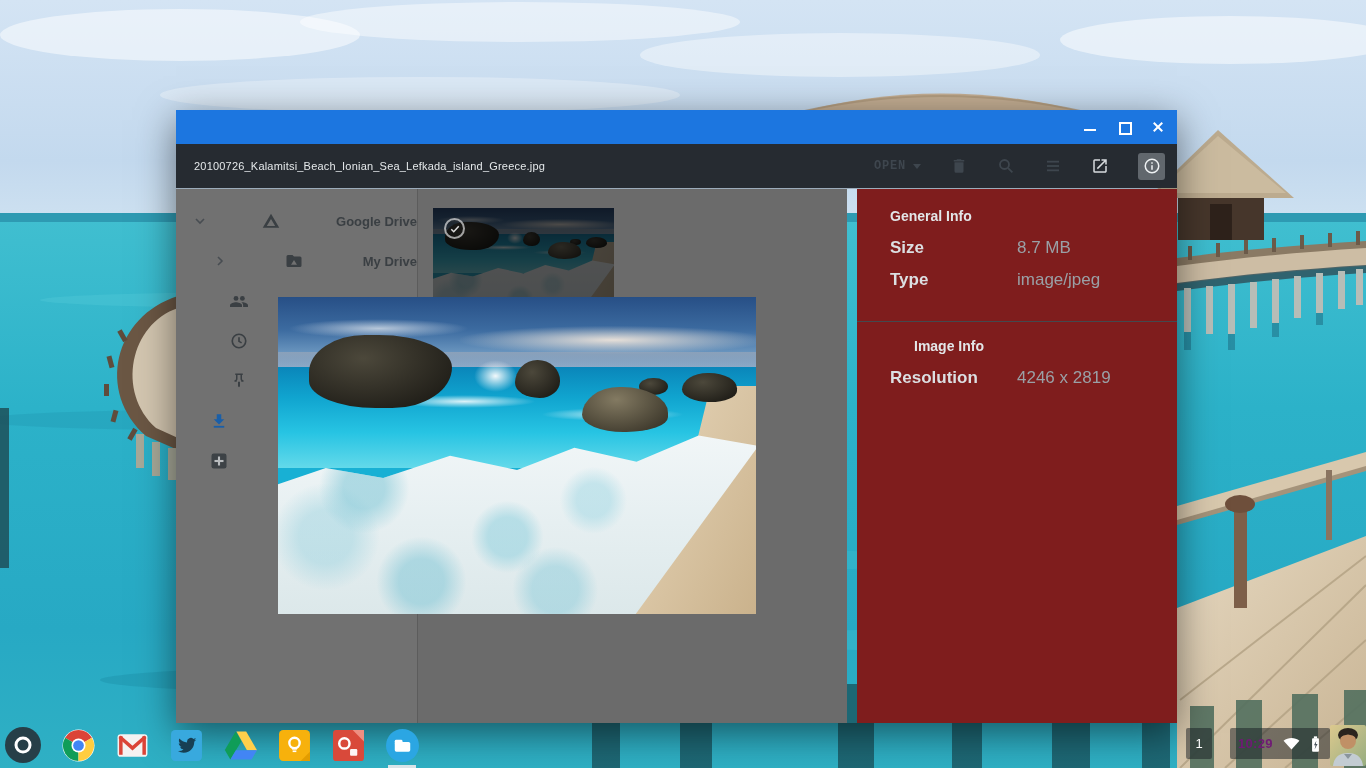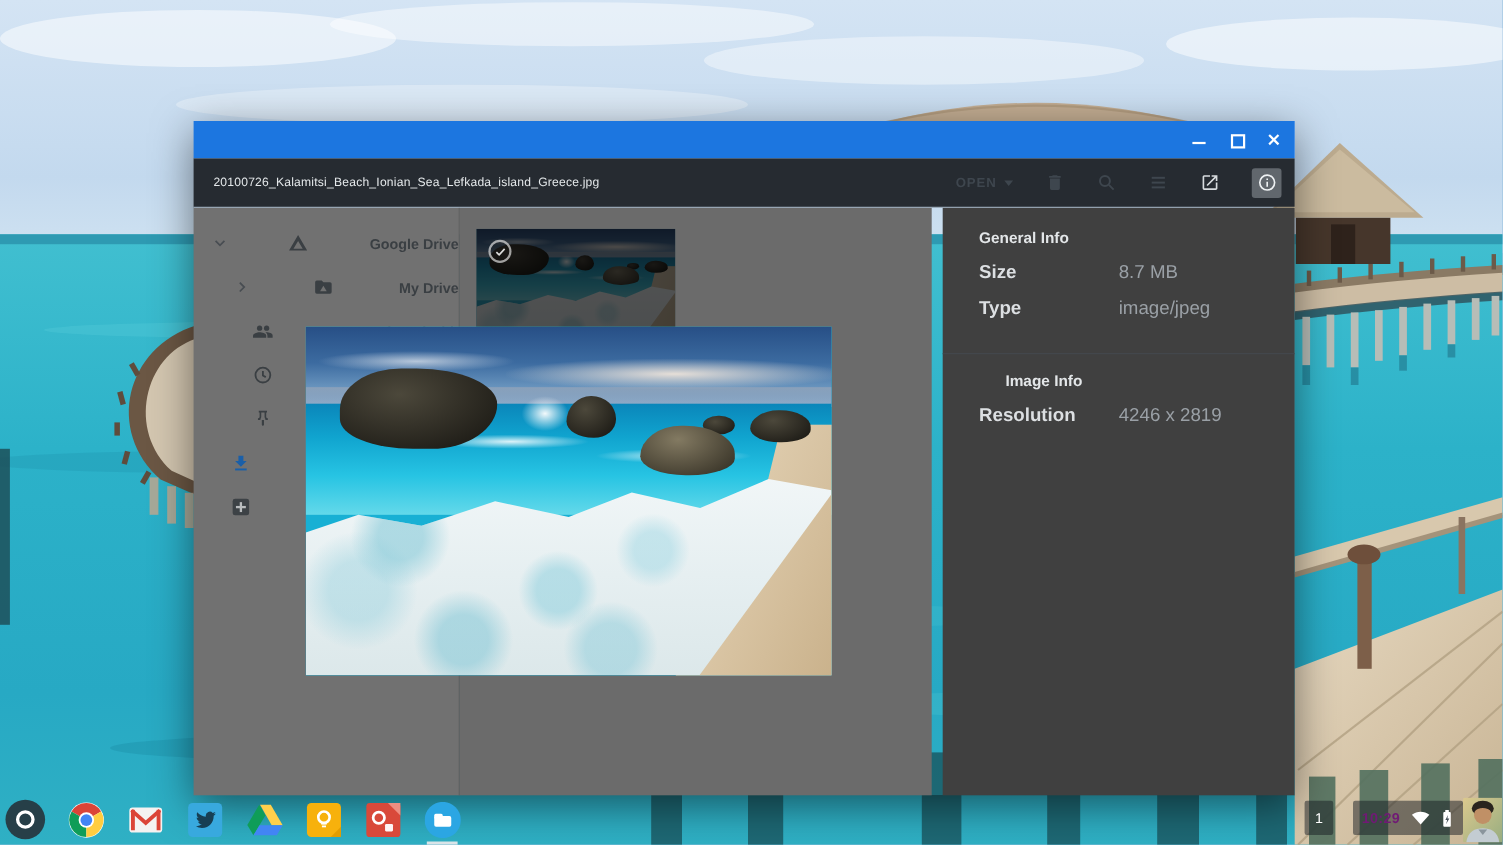--- a/index.html
+++ b/index.html
@@ -16,21 +16,21 @@
   .tb-controls { position:absolute; right:12px; top:0; height:34px; display:flex; align-items:center; gap:20px; }
   .tb-btn { width:14px; height:14px; position:relative; cursor:default; }
   .tb-min::after { content:""; position:absolute; left:1px; right:1px; bottom:3px; height:2px; background:#fff; }
   .tb-max::after { content:""; position:absolute; left:2px; top:2px; width:9px; height:9px; border:2px solid #fff; }
   .tb-close::before,.tb-close::after { content:""; position:absolute; left:6px; top:1px; width:2px; height:12px; background:#fff; }
   .tb-close::before { transform:rotate(45deg); } .tb-close::after { transform:rotate(-45deg); }
 
   .gheader { position:relative; height:44px; background:#262b31; display:flex; align-items:center; }
   .filename { margin-left:18px; font-size:11px; color:#e4e8ea; letter-spacing:.2px; white-space:nowrap; }
   .gtools { position:absolute; right:12px; top:0; height:44px; display:flex; align-items:center; gap:29px; }
-  .gtool { display:flex; align-items:center; justify-content:center; color:#3e464e; }
+  .gtool { display:flex; align-items:center; justify-content:center; color:#3e464e;font-family:Liberation Mono, monospace; }
   .open-btn { font-size:12px; font-weight:bold; letter-spacing:.8px; color:#3e464e; display:flex; align-items:center; gap:7px; }
   .caret { width:0; height:0; border-left:4px solid transparent; border-right:4px solid transparent; border-top:5px solid #3e464e; }
   .gtool svg { display:block; }
   .tool-bright { color:#d7dbde; }
   .info-btn { width:27px; height:27px; background:#61676d; border-radius:3px; color:#eef1f3; }
 
   .content { display:flex; height:535px; border-top:1px solid rgba(0,0,0,.22); }
 
   
   .sidebar { width:242px; background:#717171; border-right:1px solid #5c5c5c; padding-top:12px; color:#3a3f43; }
@@ -46,21 +46,21 @@
 
   
   .gallery { flex:1; background:#6b6b6b; position:relative; }
   .thumb { position:absolute; left:15px; top:19px; width:181px; height:120px; overflow:hidden; }
   .thumb .beach-art { filter:brightness(.33) saturate(.8); }
   .check-badge { position:absolute; left:11px; top:10px; width:21px; height:21px; border-radius:50%;
                  border:2px solid rgba(255,255,255,.6); background:rgba(30,30,30,.25);
                  display:flex; align-items:center; justify-content:center; color:rgba(255,255,255,.85); }
 
   
-  .infopanel { width:320px; background:#404040; padding:0 20px 0 33px; color:#e0e3e5;margin-left:10px; }
+  .infopanel { width:320px; background:#7f1d1d; padding:0 20px 0 33px; color:#e0e3e5;margin-left:10px; }
   .ip-title { font-size:14px; font-weight:bold; color:#e3e6e8; line-height:20px; }
   .t1 { margin-top:17px; }
   .ip-row { display:grid; grid-template-columns:127px auto; margin-top:12px; line-height:20px; font-size:17px; }
   .ip-label { font-weight:bold; color:#dcdfe2; }
   .ip-value { color:#9aa0a6; font-weight:normal; }
   .ip-divider { height:1px; background:#44494e; margin:31px -20px 0 -33px; }
   .t2 { margin-top:14px;padding-left:24px; }
 
   
   .preview { position:absolute; left:278px; top:297px; width:478px; height:317px; z-index:50; }

